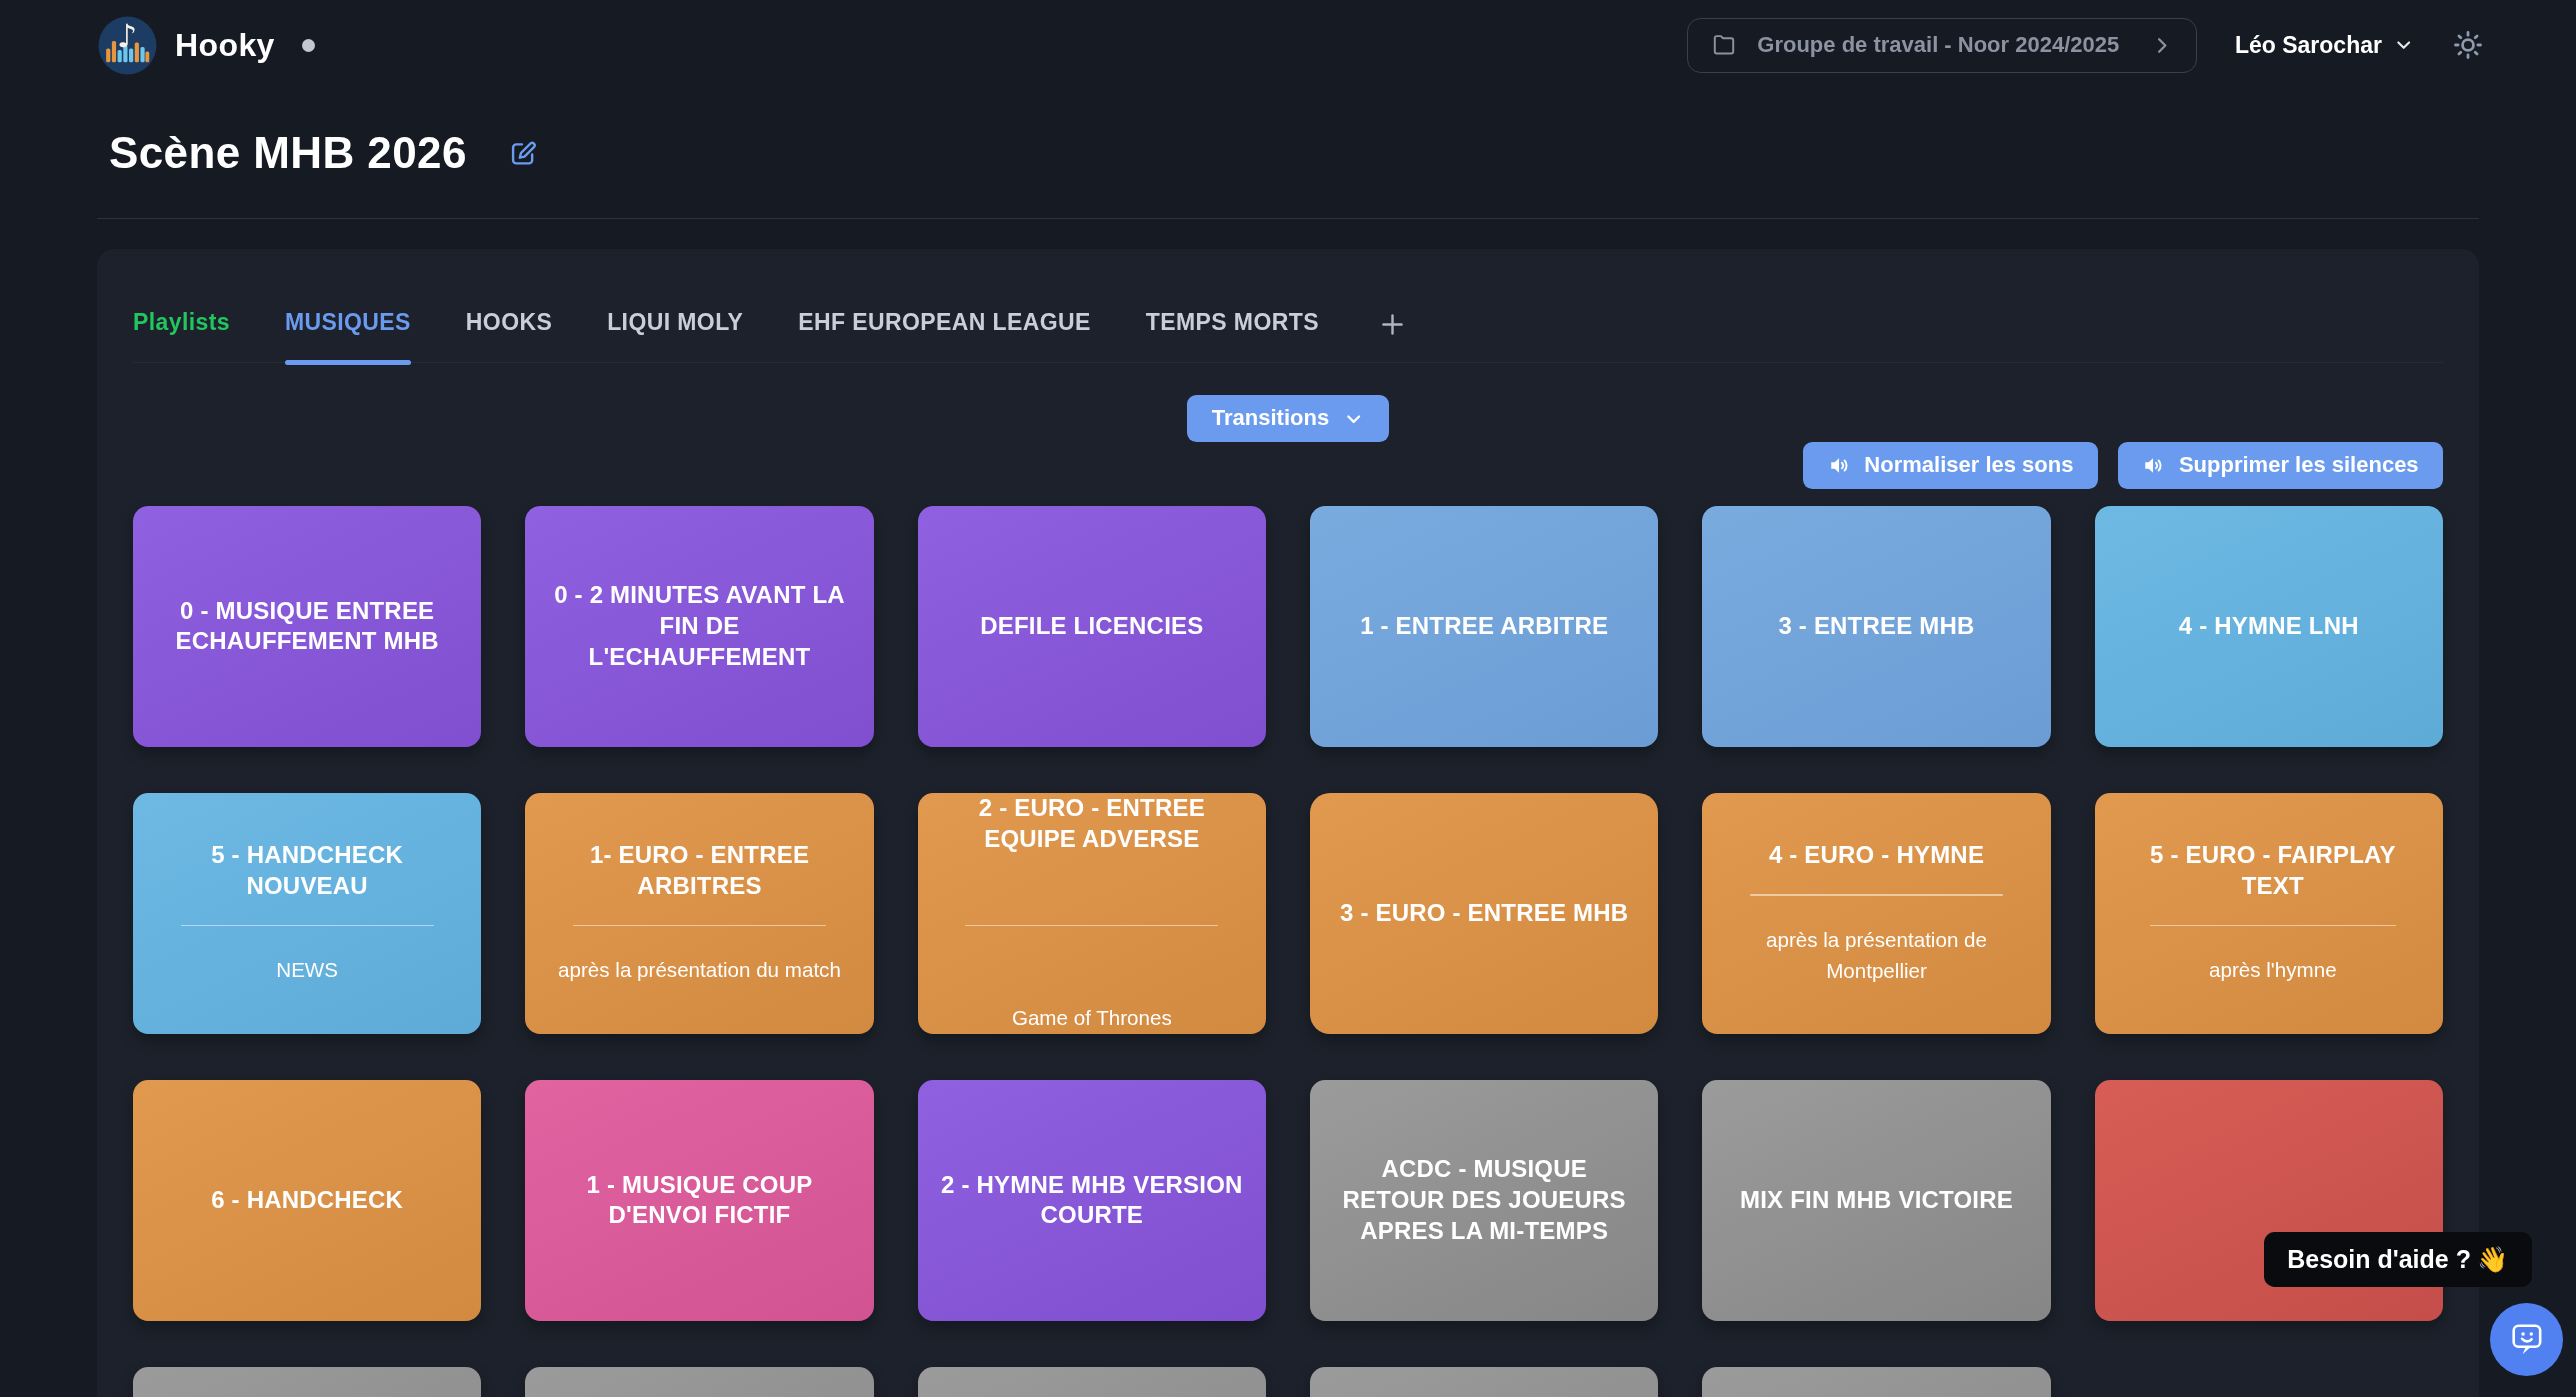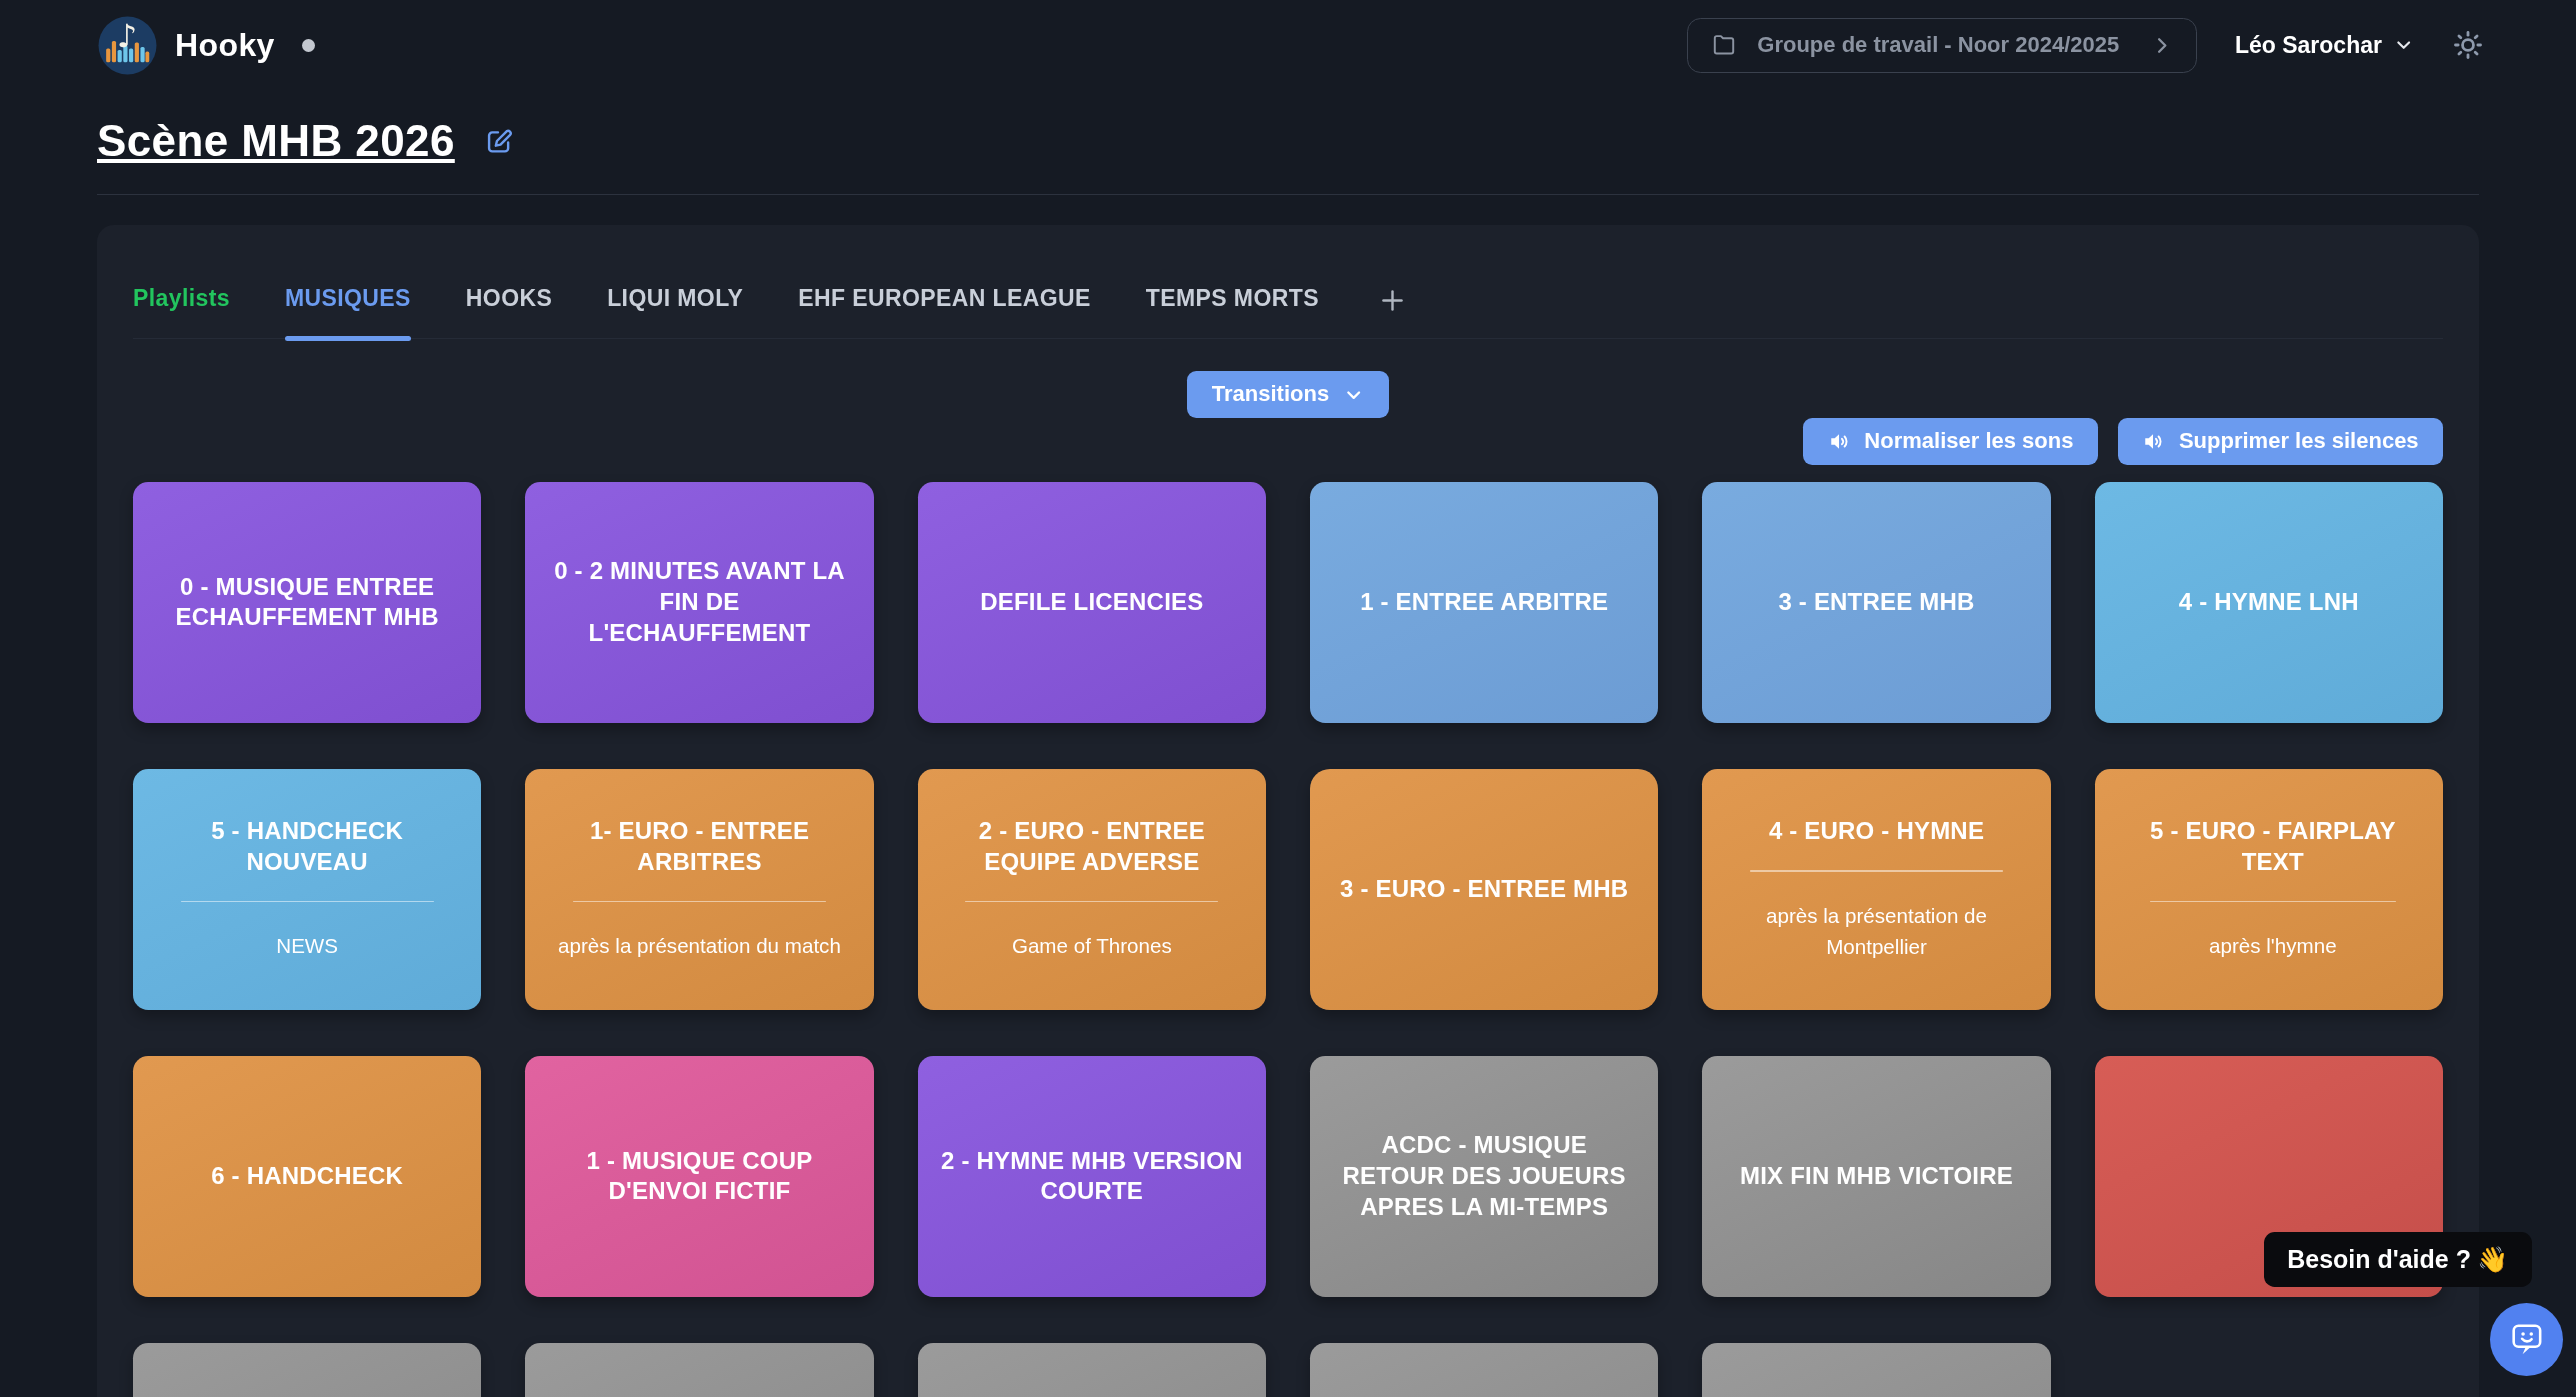--- a/index.html
+++ b/index.html
@@ -15,21 +15,21 @@
   .app-name{font-size:32px;font-weight:700;letter-spacing:0.4px;}
   .presence-dot{width:13px;height:13px;border-radius:50%;background:#c3c8d0;margin-left:10.7px;}
   .header-right{margin-left:auto;display:flex;align-items:center;gap:38px;}
   .workgroup{display:flex;align-items:center;gap:20px;height:55px;padding:0 23px;
     border:1.5px solid #3a414e;border-radius:13.7px;background:transparent;color:#8b93a1;
     font-size:22px;font-weight:600;font-family:inherit;cursor:pointer;margin-left:41px;}
   .user{display:flex;align-items:center;gap:10.7px;font-size:23px;font-weight:700;cursor:pointer;}
   .icon-btn{background:none;border:none;padding:0;cursor:pointer;display:flex;align-items:center;}
   
   .title-row{display:flex;align-items:center;gap:29px;margin:26px 0 0 97px;}
-  .page-title{font-size:44px;font-weight:800;margin:0;letter-spacing:0.4px;text-decoration:underline;}
+  .page-title{font-size:44px;font-weight:800;margin:12px;letter-spacing:0.4px;}
   .title-divider{height:1.5px;background:#2c323e;margin:27.5px 97px 0;}
   
   .card{margin:30px 97px 0;background:#1c212b;border-radius:17px;padding:0 36px;height:1298px;box-sizing:border-box;}
   
   .tabs{display:flex;align-items:flex-end;gap:55px;padding-top:58px;border-bottom:1.5px solid #252b37;}
   .tab{position:relative;padding-bottom:24.4px;font-size:23px;font-weight:700;color:#c9cfd9;
     letter-spacing:0.4px;line-height:30.5px;cursor:pointer;white-space:nowrap;}
   .tab.plain{font-weight:700;color:#22c55e;}
   .tab.active{color:#6b9bef;}
   .tab.active::after{content:"";position:absolute;left:0;right:0;bottom:-3.1px;height:5.3px;border-radius:3.1px;background:#6b9bef;}
@@ -201,21 +201,21 @@
       <div class="tile" style="background: linear-gradient(155deg, rgb(109, 185, 228) 0%, rgb(95, 171, 216) 100%);">
         <div class="tile-title">5 - HANDCHECK NOUVEAU</div>
         <div class="tile-divider"></div>
         <div class="tile-subtitle">NEWS</div>
       </div>
       <div class="tile" style="background: linear-gradient(155deg, rgb(225, 153, 80) 0%, rgb(210, 138, 64) 100%);">
         <div class="tile-title">1- EURO - ENTREE ARBITRES</div>
         <div class="tile-divider"></div>
         <div class="tile-subtitle">après la présentation du match</div>
       </div>
-      <div class="tile" style="background: linear-gradient(155deg, rgb(225, 153, 80) 0%, rgb(210, 138, 64) 100%);">
+      <div class="tile" style="background: linear-gradient(155deg, rgb(225, 153, 80) 0%, rgb(210, 138, 64) 100%); justify-content: space-between;">
         <div class="tile-title">2 - EURO - ENTREE EQUIPE ADVERSE</div>
         <div class="tile-divider"></div>
         <div class="tile-subtitle">Game of Thrones</div>
       </div>
       <div class="tile" style="background: linear-gradient(155deg, rgb(225, 153, 80) 0%, rgb(210, 138, 64) 100%); border-radius: 20px;">
         <div class="tile-title">3 - EURO - ENTREE MHB</div>
       </div>
       <div class="tile" style="background: linear-gradient(155deg, rgb(225, 153, 80) 0%, rgb(210, 138, 64) 100%);">
         <div class="tile-title">4 - EURO - HYMNE</div>
         <div class="tile-divider"></div>

